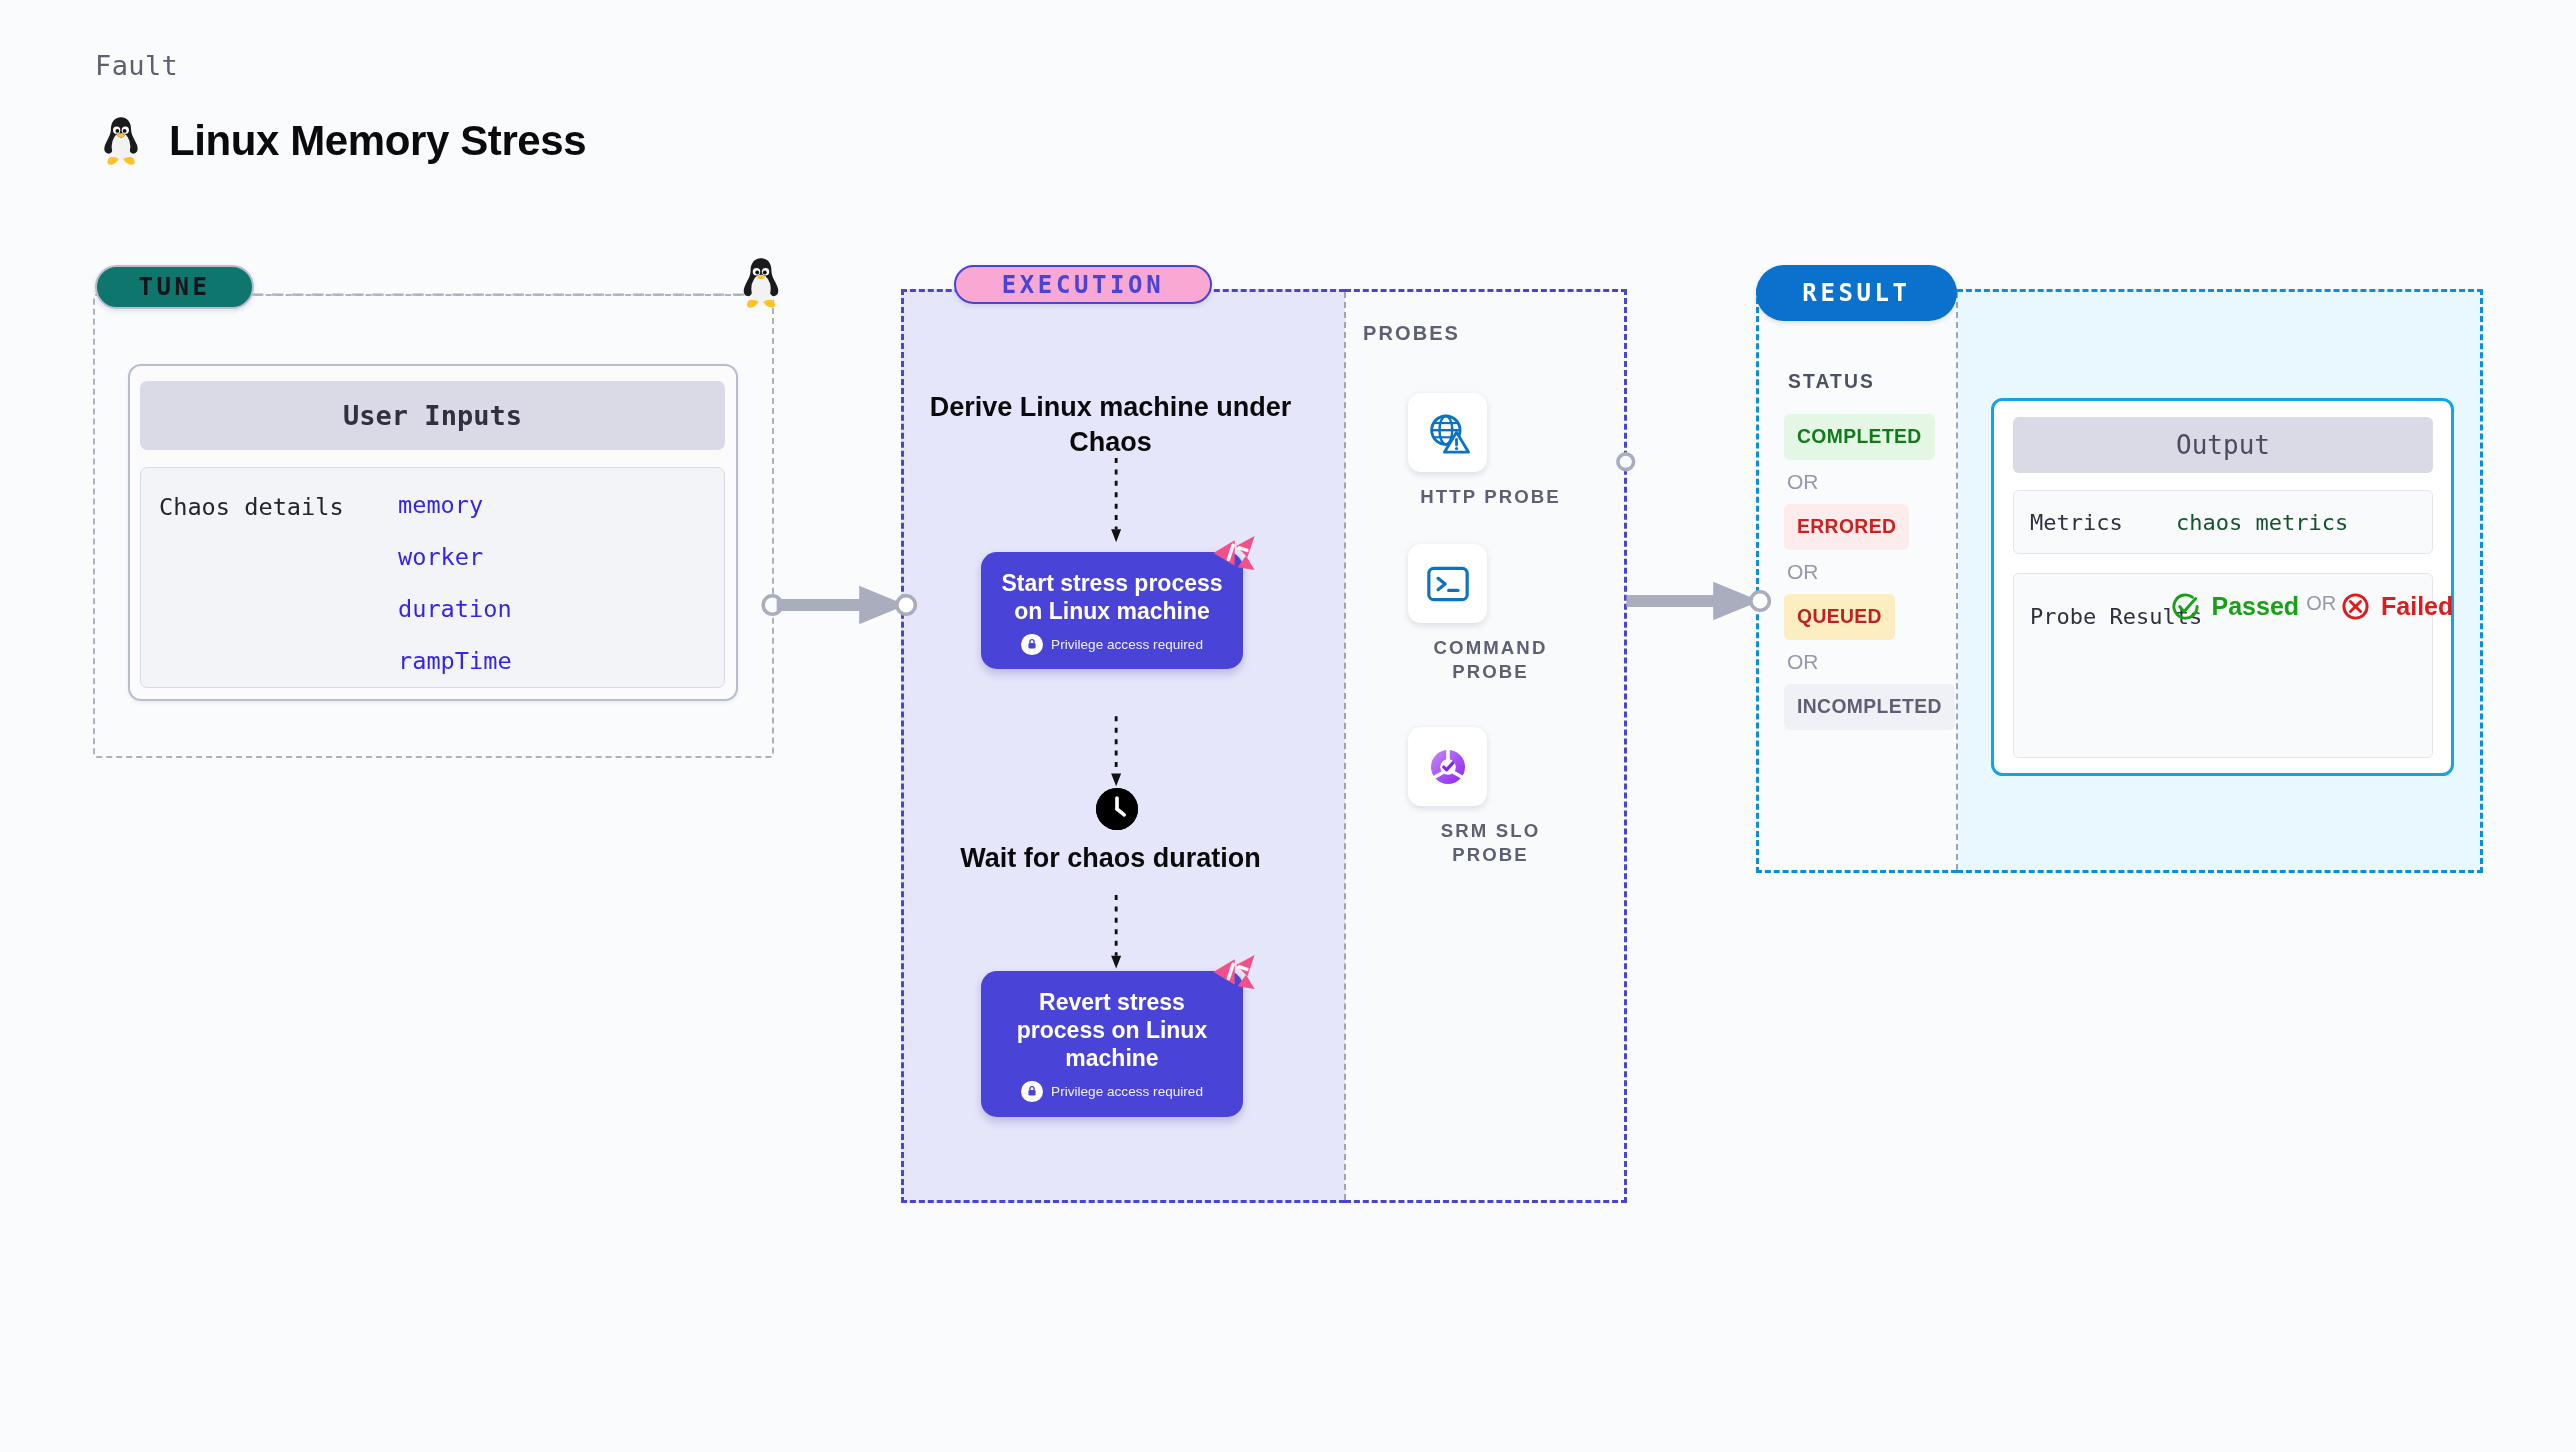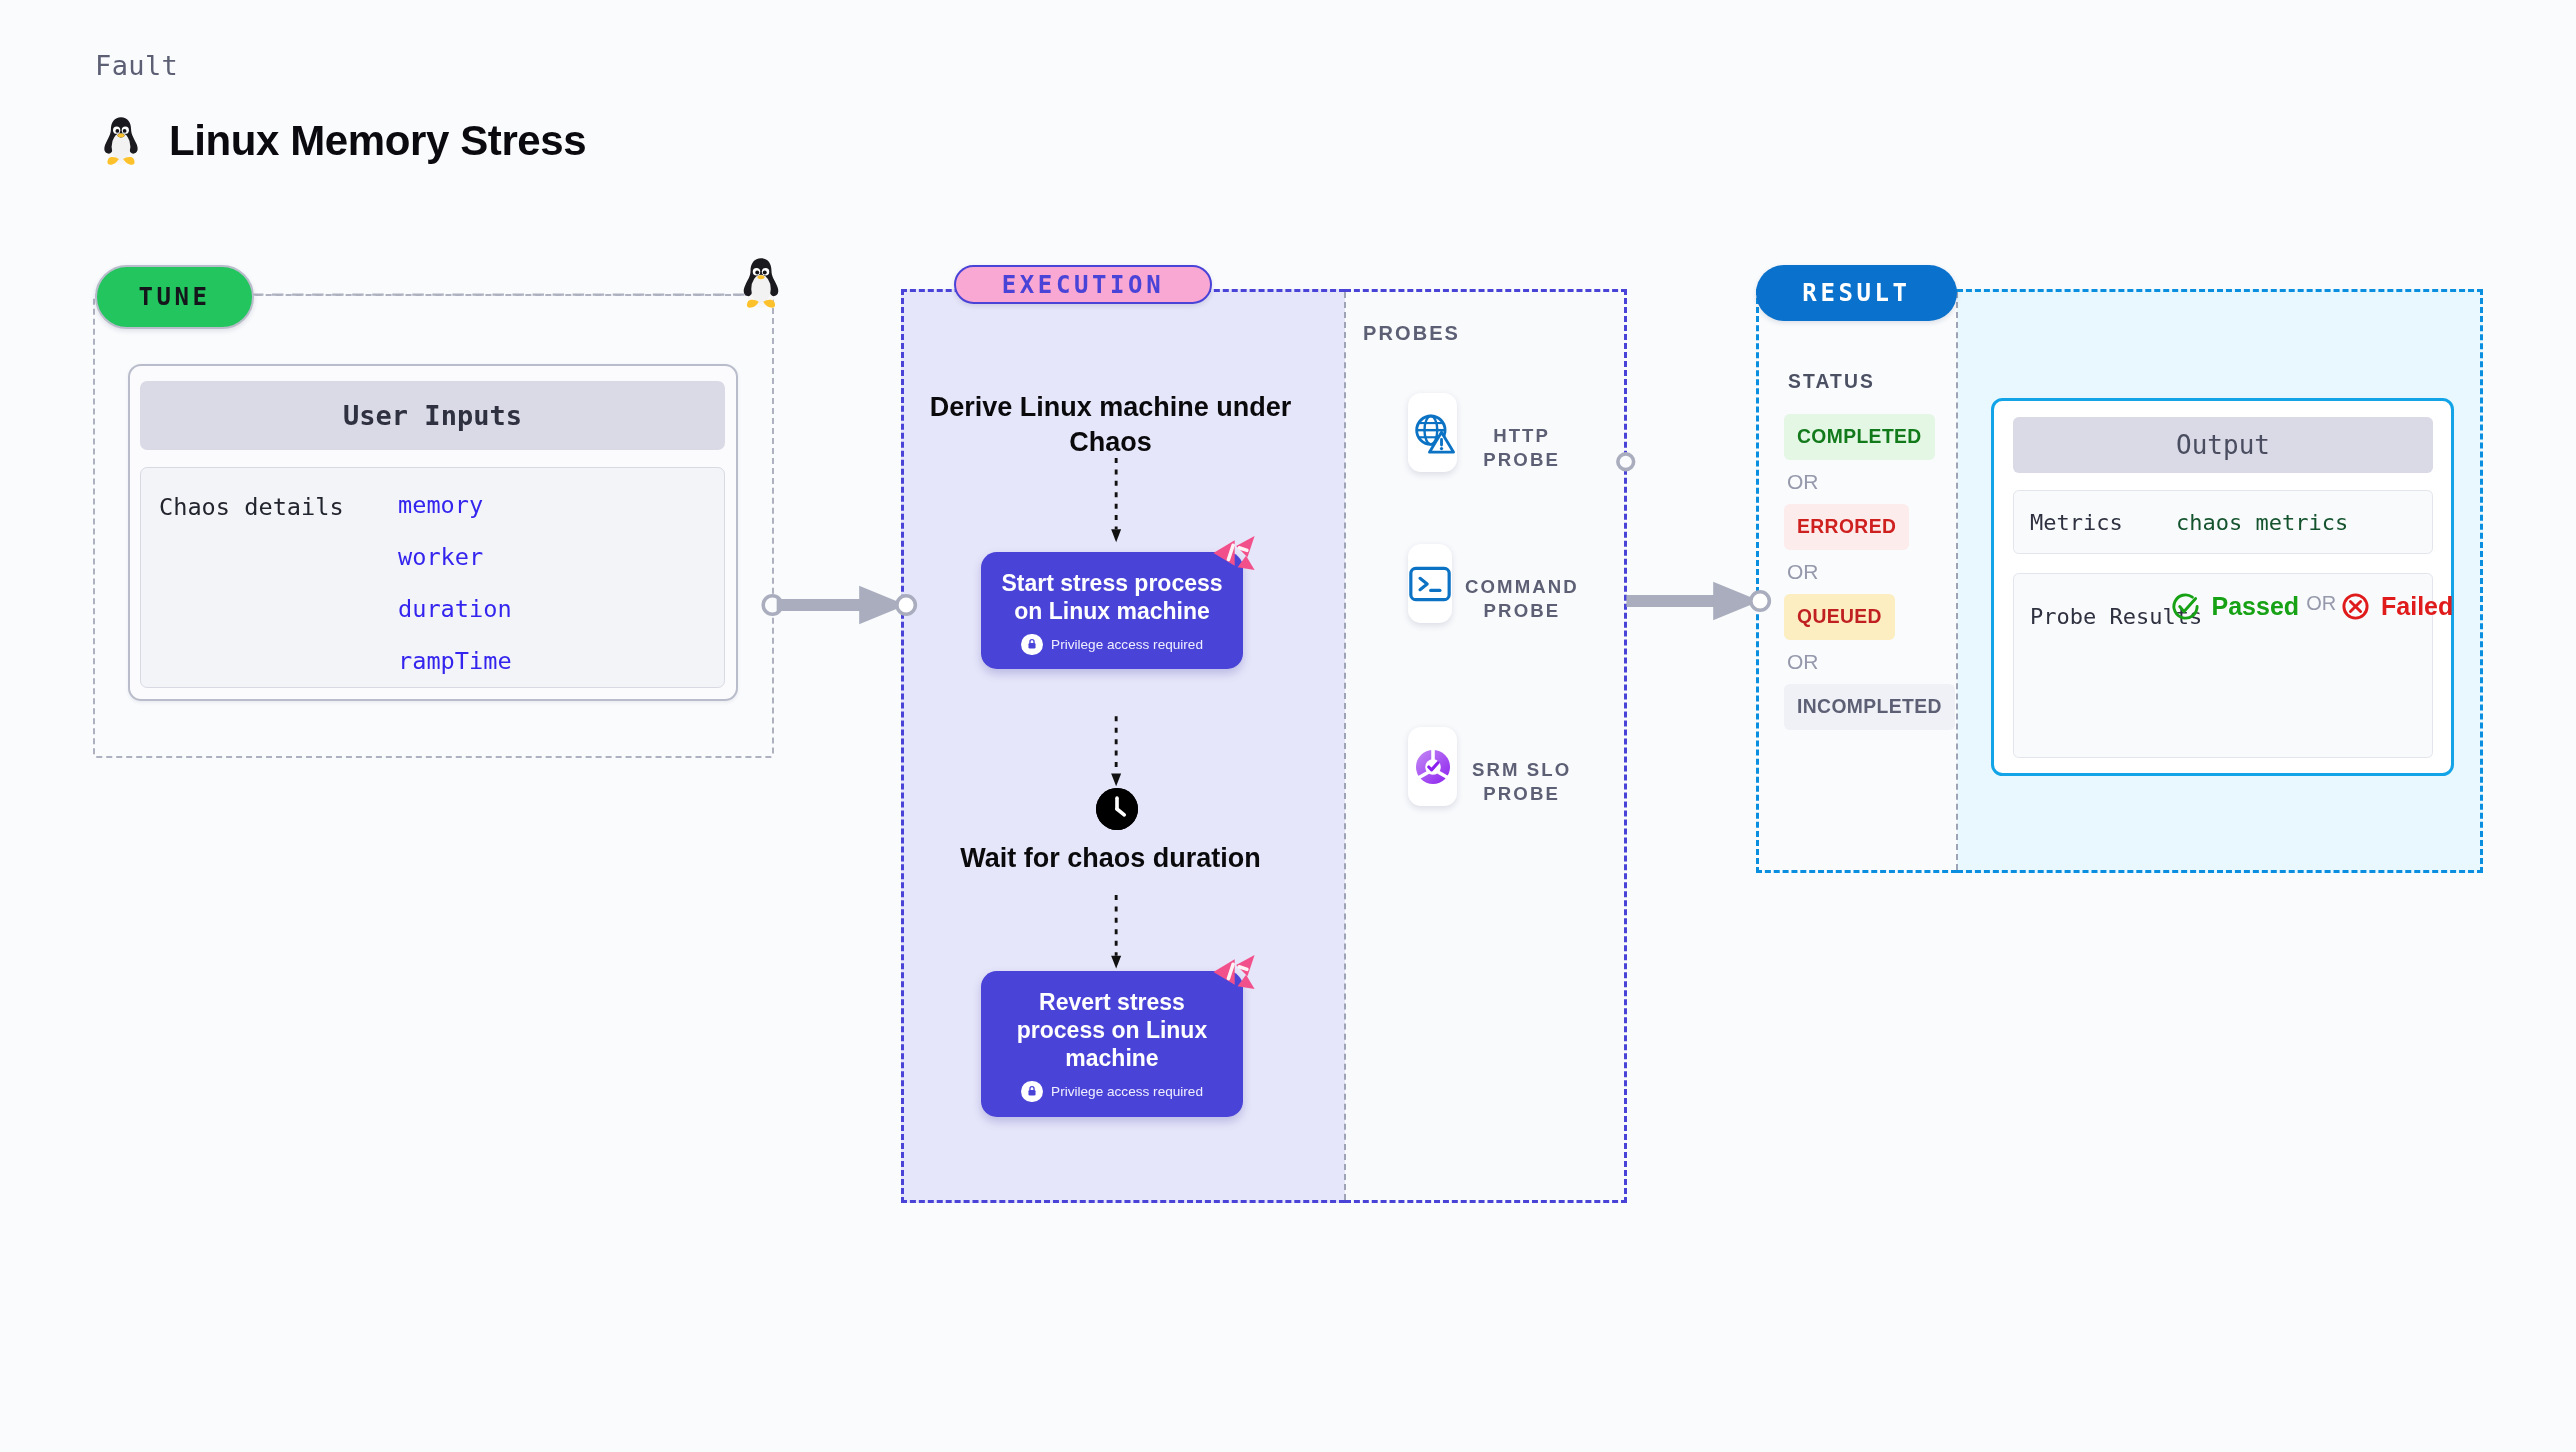--- a/index.html
+++ b/index.html
@@ -30,22 +30,22 @@
   
   .pill {
     position: absolute; display: flex; align-items: center; justify-content: center;
     border-radius: 716px;
     font-family: "DejaVu Sans Mono", monospace;
     font-weight: 700; letter-spacing: 3.6px;
     box-shadow: 0 2.1px 5px rgba(30,35,80,.13);
     z-index: 6;
   }
   .pill-tune {
-    left: 95px; top: 265px; width: 159px; height: 64px;
-    background: #22c55e; border: 2.1px solid #b9bcca; color: #15161c; font-size: 24px;
+    left: 95px; top: 265px; width: 159px; height: 44px;
+    background: #0f766e; border: 2.1px solid #b9bcca; color: #15161c; font-size: 24px;
   }
   .pill-exec {
     left: 954px; top: 265px; width: 258px; height: 39px;
     background: #f9a8d4; border: 2.9px solid #4a43d8; color: #4a43d8; font-size: 24px;
   }
   .pill-result {
     left: 1756px; top: 265px; width: 201px; height: 56px;
     background: #0a72cc; border: none; color: #ffffff; font-size: 24px;
   }
 
@@ -146,21 +146,21 @@
   }
 
   
   .flow-arrow { position: absolute; }
 
   
   .probes-label {
     position: absolute; left: 1363px; top: 322px;
     font-size: 20px; font-weight: 700; color: #5d6075; letter-spacing: 2.1px;
   }
-  .probe-item { position: absolute; width: 165px; display: flex; flex-direction: row; align-items: flex-end; gap: 13px; }
+  .probe-item { position: absolute; width: 165px; display: flex; flex-direction: column; align-items: flex-start; gap: 13px; }
   #probe-http { left: 1408px; top: 393px; }
   #probe-cmd  { left: 1408px; top: 544px; }
   #probe-srm  { left: 1408px; top: 727px; }
   .probe-tile {
     width: 79px; height: 79px; background: #fff; border-radius: 13px;
     box-shadow: 0 2.1px 6.4px rgba(40,50,90,.13);
     display: flex; align-items: center; justify-content: center;
   }
   .probe-name {
     font-size: 18.6px; font-weight: 700; color: #5d6075; letter-spacing: 2.1px;

